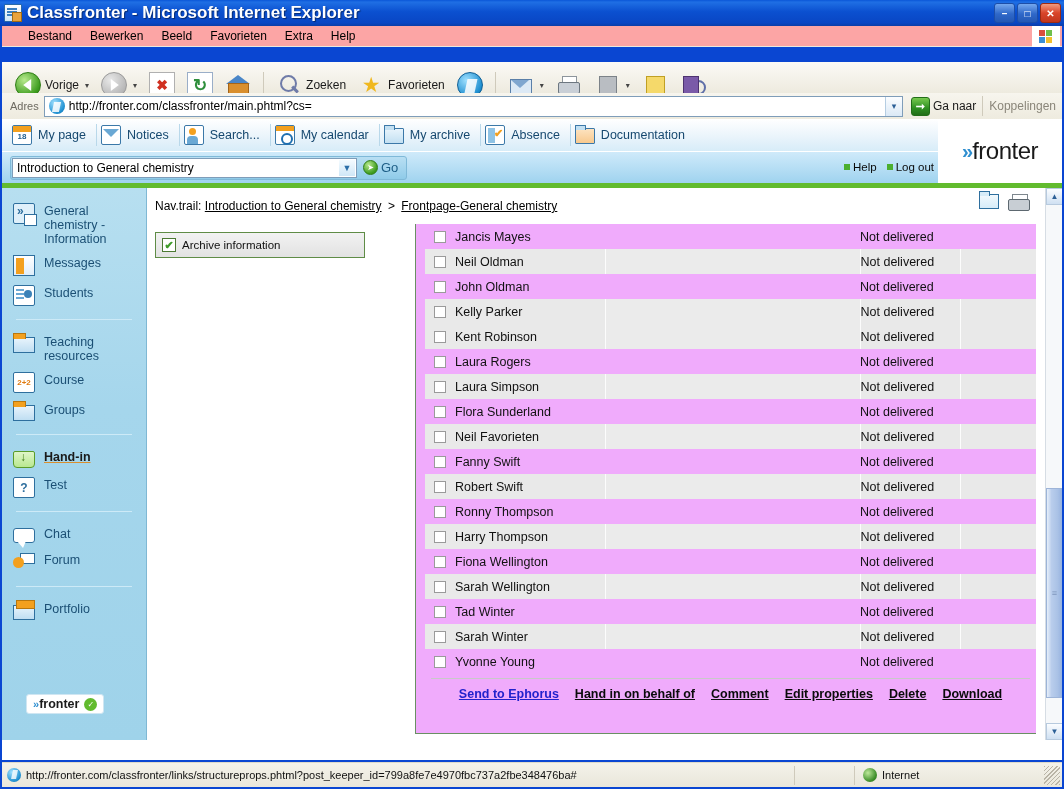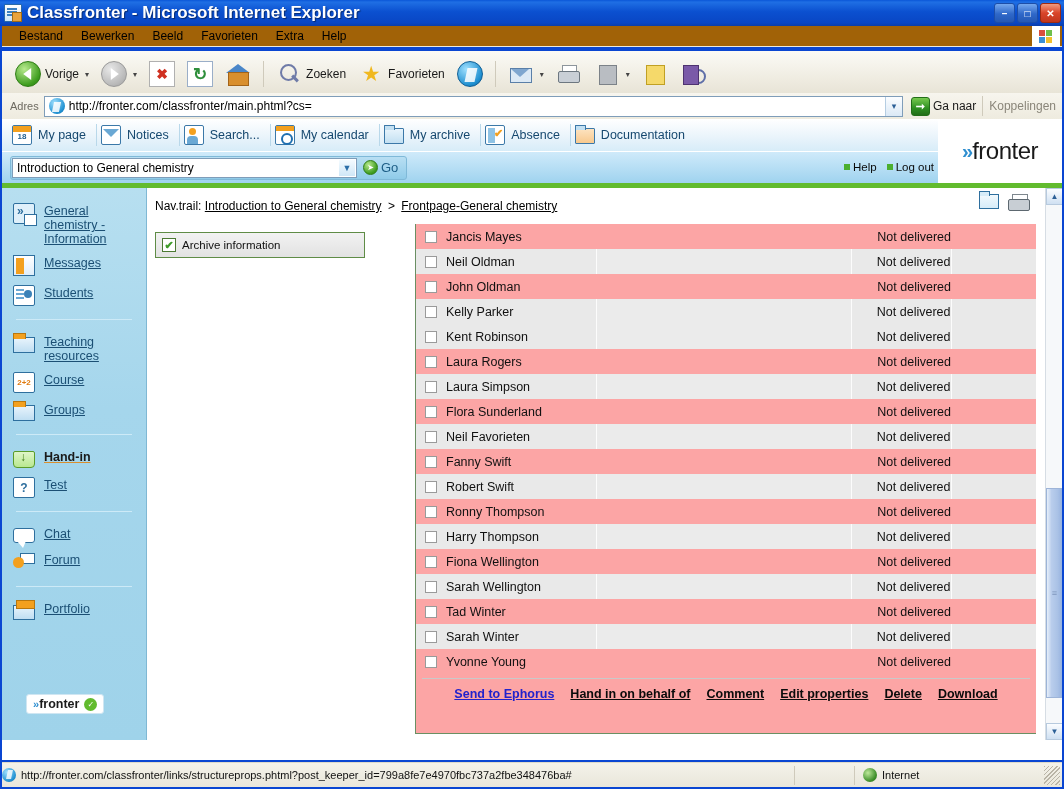--- a/index.html
+++ b/index.html
@@ -51,38 +51,38 @@
     width: 21px; height: 20px; border:1px solid #1d4ea8; border-radius:3px;
     display:flex; align-items:center; justify-content:center;
     color:#fff; font-size:10px; font-weight:bold;
     background: linear-gradient(180deg,#75a8ee,#2f68c9 55%,#2458b5);
   }
   .win-btn.close { background: linear-gradient(180deg,#f09a7e,#d9452a 50%,#c0361d); border-color:#9c2a12; }
 
   
   .menubar {
     position:absolute; left:2px; top:26px; width:1060px; height:21px;
-    background:#a16207; display:flex; align-items:center; padding-left:8px;
+    background:#fca5a5; display:flex; align-items:center; padding-left:17px;
     border-bottom: 1px solid #ece9dd;
   }
   .menubar .mi { padding: 2px 9px; color:#000; font-size:12px; }
   .menu-logo {
     position:absolute; right:2px; top:0px; width:28px; height:21px;
     background:#ffffff; display:flex; align-items:center; justify-content:center;
   }
   .flag { width:15px; height:14px; position:relative; }
   .flag i { position:absolute; width:6px; height:6px; display:block; }
   .flag i:nth-child(1){left:0;top:0;background:#d94f3d;}
   .flag i:nth-child(2){left:7px;top:0;background:#6fbf4b;}
   .flag i:nth-child(3){left:0;top:7px;background:#3a8fd6;}
   .flag i:nth-child(4){left:7px;top:7px;background:#f1c02e;}
 
   
   .toolbar {
-    position:absolute; left:2px; top:51px; width:1060px; height:46px;
+    position:absolute; left:2px; top:62px; width:1060px; height:46px;
     background: linear-gradient(180deg,#fbfaf6,#efece1 60%,#e6e2d4);
     display:flex; align-items:center; padding-left:8px; gap:2px;
   }
   .tb-item { display:flex; align-items:center; gap:4px; padding:2px 5px; height:34px; border-radius:3px;}
   .tb-label { font-size:12px; color:#1a1a1a; }
   .tb-sep { width:1px; height:26px; background:#cfcabb; margin:0 5px; }
   .tb-arrow { font-size:8px; color:#444; margin-left:2px; }
   .ic { width:26px; height:26px; position:relative; display:inline-block; flex:none; }
 
   .ic-back, .ic-fwd { border-radius:50%; }
@@ -218,21 +218,21 @@
   
   .fr-main { position:relative; height:552px; display:flex; background:#fff; }
   .sidebar {
     width:145px; flex:none; position:relative;
     background: linear-gradient(180deg,#b7dff0,#a5d6ec 40%,#9fd3ea);
     border-right:1px solid #7fb8d4;
     padding-top:10px;
   }
   .sb-item { display:flex; align-items:flex-start; gap:9px; padding:4px 6px 4px 11px; }
   .sb-ico { width:22px; height:21px; position:relative; flex:none; margin-top:1px; }
-  .sb-lbl { font-size:12.5px; color:#1b4f74; line-height:14px; padding-top:2px;text-decoration:underline; }
+  .sb-lbl { font-size:12.5px; color:#1b4f74; line-height:14px; padding-top:2px; }
   .sb-item.active .sb-lbl { font-weight:bold; color:#1a1a1a; text-decoration:underline; text-decoration-color:#d98f2e; }
   .sb-div { height:1px; background:#cdeaf7; margin:9px 14px; }
 
   .sbi-info{ background:#dff0fa; border:1px solid #2e6f9e; border-radius:2px;}
   .sbi-info:after{content:"\00BB"; position:absolute;left:3px;top:0px;color:#2e6f9e;font-size:12px;font-weight:bold;}
   .sbi-info:before{content:""; position:absolute;right:-3px;bottom:-3px;width:11px;height:10px;background:#fff;border:1px solid #2e6f9e;}
   .sbi-box{ background: linear-gradient(180deg,#fff,#dfeefa); border:1px solid #2e6f9e;}
   .sbi-box:after{content:""; position:absolute;left:2px;top:2px;width:8px;height:16px;background:#f3a01e;}
   .sbi-students{ background:#fff;border:1px solid #2e6f9e;border-radius:2px;}
   .sbi-students:before{content:""; position:absolute;left:2px;top:3px;width:8px;height:2px;background:#6aa8d4;box-shadow:0 4px 0 #6aa8d4,0 8px 0 #6aa8d4;}
@@ -281,28 +281,28 @@
     border:1px solid #5f8c46; display:flex; align-items:center; gap:6px; padding-left:6px;
   }
   .archive-chk { width:14px;height:14px; background:#fff; border:1px solid #4c7a34;
      display:flex;align-items:center;justify-content:center; color:#3f9c2a; font-size:11px; font-weight:bold; flex:none;}
   .archive-lbl { font-size:11.5px; color:#111; }
 
   
   .tablepane {
     position:absolute; left:268px; top:36px; right:26px; bottom:6px;
     border:1px solid #6a8f63; border-top:0; border-right:0;
-    background:#fca5a5; overflow:hidden;
+    background:#f0abfc; overflow:hidden;padding-left:9px;
   }
   table.stu { width:100%; border-collapse:collapse; table-layout:fixed; }
   table.stu td { height:25px; font-size:12.5px; color:#111; padding:0; vertical-align:middle; }
   .col-chk { width:30px; text-align:center; }
   .col-name { width:150px; }
   .col-mid { width:255px; }
-  .col-status { width:100px; text-align:right;margin-top:22px; }
+  .col-status { width:100px; text-align:left;margin-top:22px; }
   .col-last { width:85px; }
   tr.alt td { background:#e9e9e9; }
   tr.alt td.col-name, tr.alt td.col-chk { background:#e9e9e9; }
   tr.alt td.col-mid { background:#ebebeb; border-left:1px solid #fcfcfc; }
   tr.alt td.col-status { background:#e9e9e9; border-left:1px solid #fcfcfc;}
   tr.alt td.col-last { background:#e9e9e9; border-left:1px solid #fcfcfc;}
   .cb { width:12px;height:12px;border:1px solid #9a9a9a; background:#fff; display:inline-block; vertical-align:middle; }
 
   .actions-sep { border-top:1px solid #c9c9c9; margin:4px 6px 0 6px; }
   .actions {
@@ -324,21 +324,21 @@
     background: linear-gradient(90deg,#e7effa,#b9cdec 30%,#aac2e6 70%,#97b2df);
     border:1px solid #9db4d8; }
   .cs-thumb:after{content:"\2261"; position:absolute;inset:0;display:flex;align-items:center;justify-content:center;color:#7f96bd;font-size:9px;}
 
   
   .statusbar {
     position:absolute; left:2px; bottom:2px; width:1060px; height:25px;
     background: linear-gradient(180deg,#f4f2ea,#e9e6da);
     display:flex; align-items:center; border-top:1px solid #dedacb;
   }
-  .sb-url { display:flex; align-items:center; gap:5px; flex:1;
+  .sb-url { display:flex; align-items:center; gap:5px; padding-left:5px; flex:1;
      font-size:11px; color:#111; white-space:nowrap; overflow:hidden;}
   .sb-globe { width:14px;height:14px;border-radius:50%;
      background: radial-gradient(circle at 35% 30%,#9fe0ff,#1e8fd0 70%,#0f5f96); flex:none; position:relative;}
   .sb-globe:after{content:""; position:absolute;left:5px;top:2px;width:5px;height:9px;background:#fff;transform:skewX(-12deg);opacity:.8;}
   .sb-cell { border-left:1px solid #cfcabb; height:19px; display:flex; align-items:center; padding:0 8px;}
   .sb-zone { width:190px; display:flex; align-items:center; gap:5px; font-size:11px; color:#111; }
   .sb-zone-globe{ width:14px;height:14px;border-radius:50%;
      background: radial-gradient(circle at 35% 35%,#bde89a,#3e8f2a 65%,#2a6d1c); flex:none;}
   .sb-grip { width:16px; height:19px; margin-left:auto; margin-right:2px;
      background: repeating-linear-gradient(135deg,#b9b4a6 0 1px, transparent 1px 3px);}

